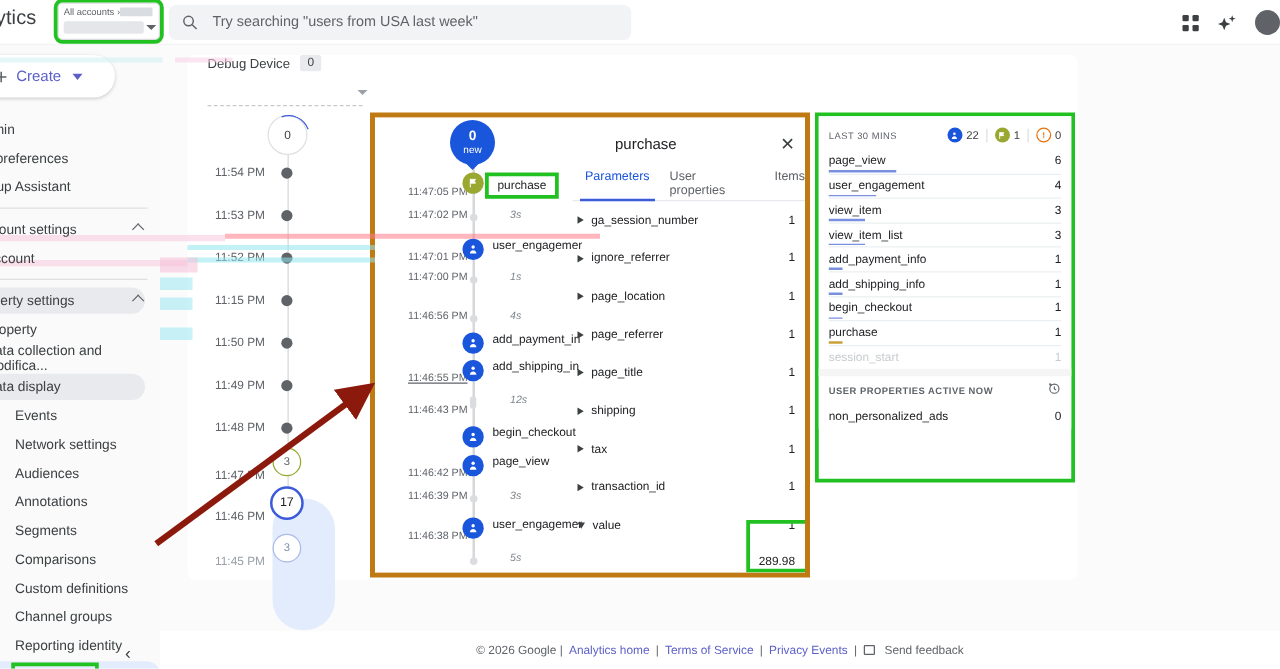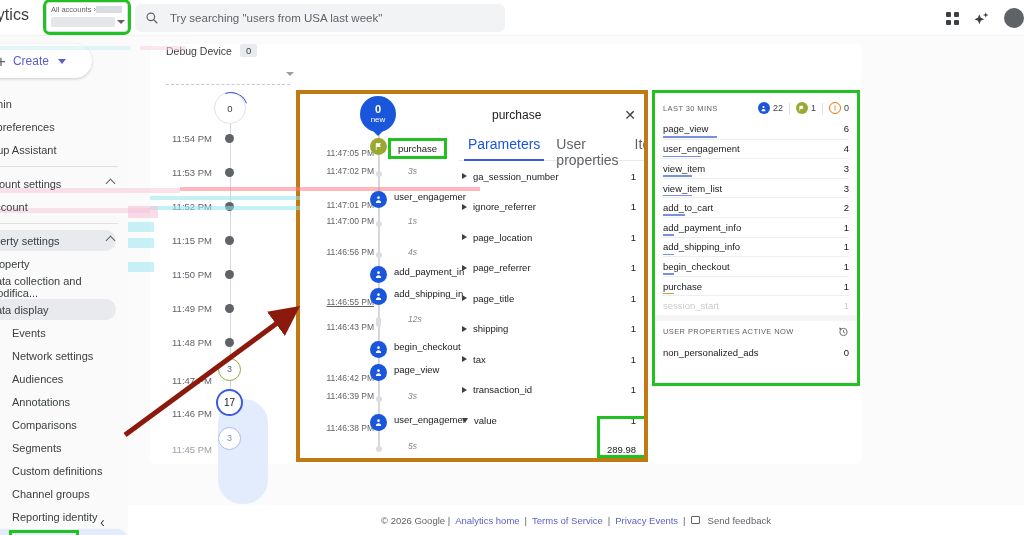--- a/index.html
+++ b/index.html
@@ -193,21 +193,21 @@
     position: absolute; left: 88px; top: 44px; padding: 2px 7px;
     border: 3px solid #22c122; background: #fff;
     font-size: 9.5px; color: #202124;
   }
 
   .ev-detail { position: absolute; left: 158px; top: 0; width: 190px; height: 100%; }
   .ev-title-row { height: 42px; display: flex; align-items: center; justify-content: space-between; padding: 0 12px 0 34px; }
   .ev-title { font-size: 12px; color: #202124; }
   .ev-close { font-size: 14px; color: #3c4043; cursor: default; }
   .ev-tabs { display: flex; border-bottom: 1px solid #e8eaed; padding-left: 6px; gap: 8px; height: 25px; }
-  .ev-tab { font-size: 14px; color: #5f6368; padding: 0 4px; position: relative; }
+  .ev-tab { font-size: 10px; color: #5f6368; padding: 0 4px; position: relative; }
   .ev-tab.sel { color: #1a56db; }
   .ev-tab.sel::after {
     content: ""; position: absolute; left: 0; right: 0; bottom: -1px;
     height: 2px; background: #3b5bdb;
   }
   .param-row {
     display: flex; align-items: center; justify-content: space-between;
     height: 30.5px; padding: 0 12px 0 4px;
   }
   .param-left { display: flex; align-items: center; gap: 6px; }
@@ -249,21 +249,21 @@
   .ev-li {
     display: flex; justify-content: space-between; align-items: center;
     height: 19.6px; border-top: 1px solid #eceff1; position: relative;
   }
   .ev-li:first-child { border-top: none; }
   .ev-li .nm { font-size: 9.5px; color: #202124; }
   .ev-li .ct { font-size: 9.5px; color: #202124; }
   .ev-li .bar { position: absolute; left: 0; bottom: 1px; height: 1.5px; background: #7b8fe0; }
   .ev-li.faded .nm, .ev-li.faded .ct { color: #c8ccd0; }
   .rp-divider { height: 6px; background: #f5f5f5; margin: 0 -8px; }
-  .up-head { display: flex; justify-content: space-between; align-items: center; height: 22px; }
+  .up-head { display: flex; justify-content: space-between; align-items: center; height: 22px; font-weight: bold; }
   .up-title { font-size: 7.5px; color: #5f6368; letter-spacing: .4px; }
   .up-row { display: flex; justify-content: space-between; align-items: center; height: 20px; }
   .up-name { font-size: 9.5px; color: #202124; }
   .up-val { font-size: 9.5px; color: #202124; }
 
   
   .arrow-svg { position: absolute; left: 120px; top: 295px; pointer-events: none; }
 
   
   .stripe { position: absolute; pointer-events: none; opacity: .55; }
@@ -373,24 +373,24 @@
       <div class="nav-item indent">
           <span>Network settings</span>
         </div>
       <div class="nav-item indent">
           <span>Audiences</span>
         </div>
       <div class="nav-item indent">
           <span>Annotations</span>
         </div>
       <div class="nav-item indent">
+          <span>Segments</span>
+        </div>
+      <div class="nav-item indent">
           <span>Comparisons</span>
-        </div>
-      <div class="nav-item indent">
-          <span>Segments</span>
         </div>
       <div class="nav-item indent">
           <span>Custom definitions</span>
         </div>
       <div class="nav-item indent">
           <span>Channel groups</span>
         </div>
       <div class="nav-item indent">
           <span>Reporting identity</span>
         </div>
@@ -712,25 +712,20 @@
             <span class="nm">view_item</span>
             <span class="ct">3</span>
             <span class="bar" style="width:29px;"></span>
           </div>
         <div class="ev-li">
             <span class="nm">view_item_list</span>
             <span class="ct">3</span>
             <span class="bar" style="width:29px;"></span>
           </div>
         <div class="ev-li">
-            <span class="nm">add_to_cart</span>
-            <span class="ct">2</span>
-            <span class="bar" style="width:22px;"></span>
-          </div>
-        <div class="ev-li">
             <span class="nm">add_payment_info</span>
             <span class="ct">1</span>
             <span class="bar" style="width:11px;"></span>
           </div>
         <div class="ev-li">
             <span class="nm">add_shipping_info</span>
             <span class="ct">1</span>
             <span class="bar" style="width:11px;"></span>
           </div>
         <div class="ev-li">

